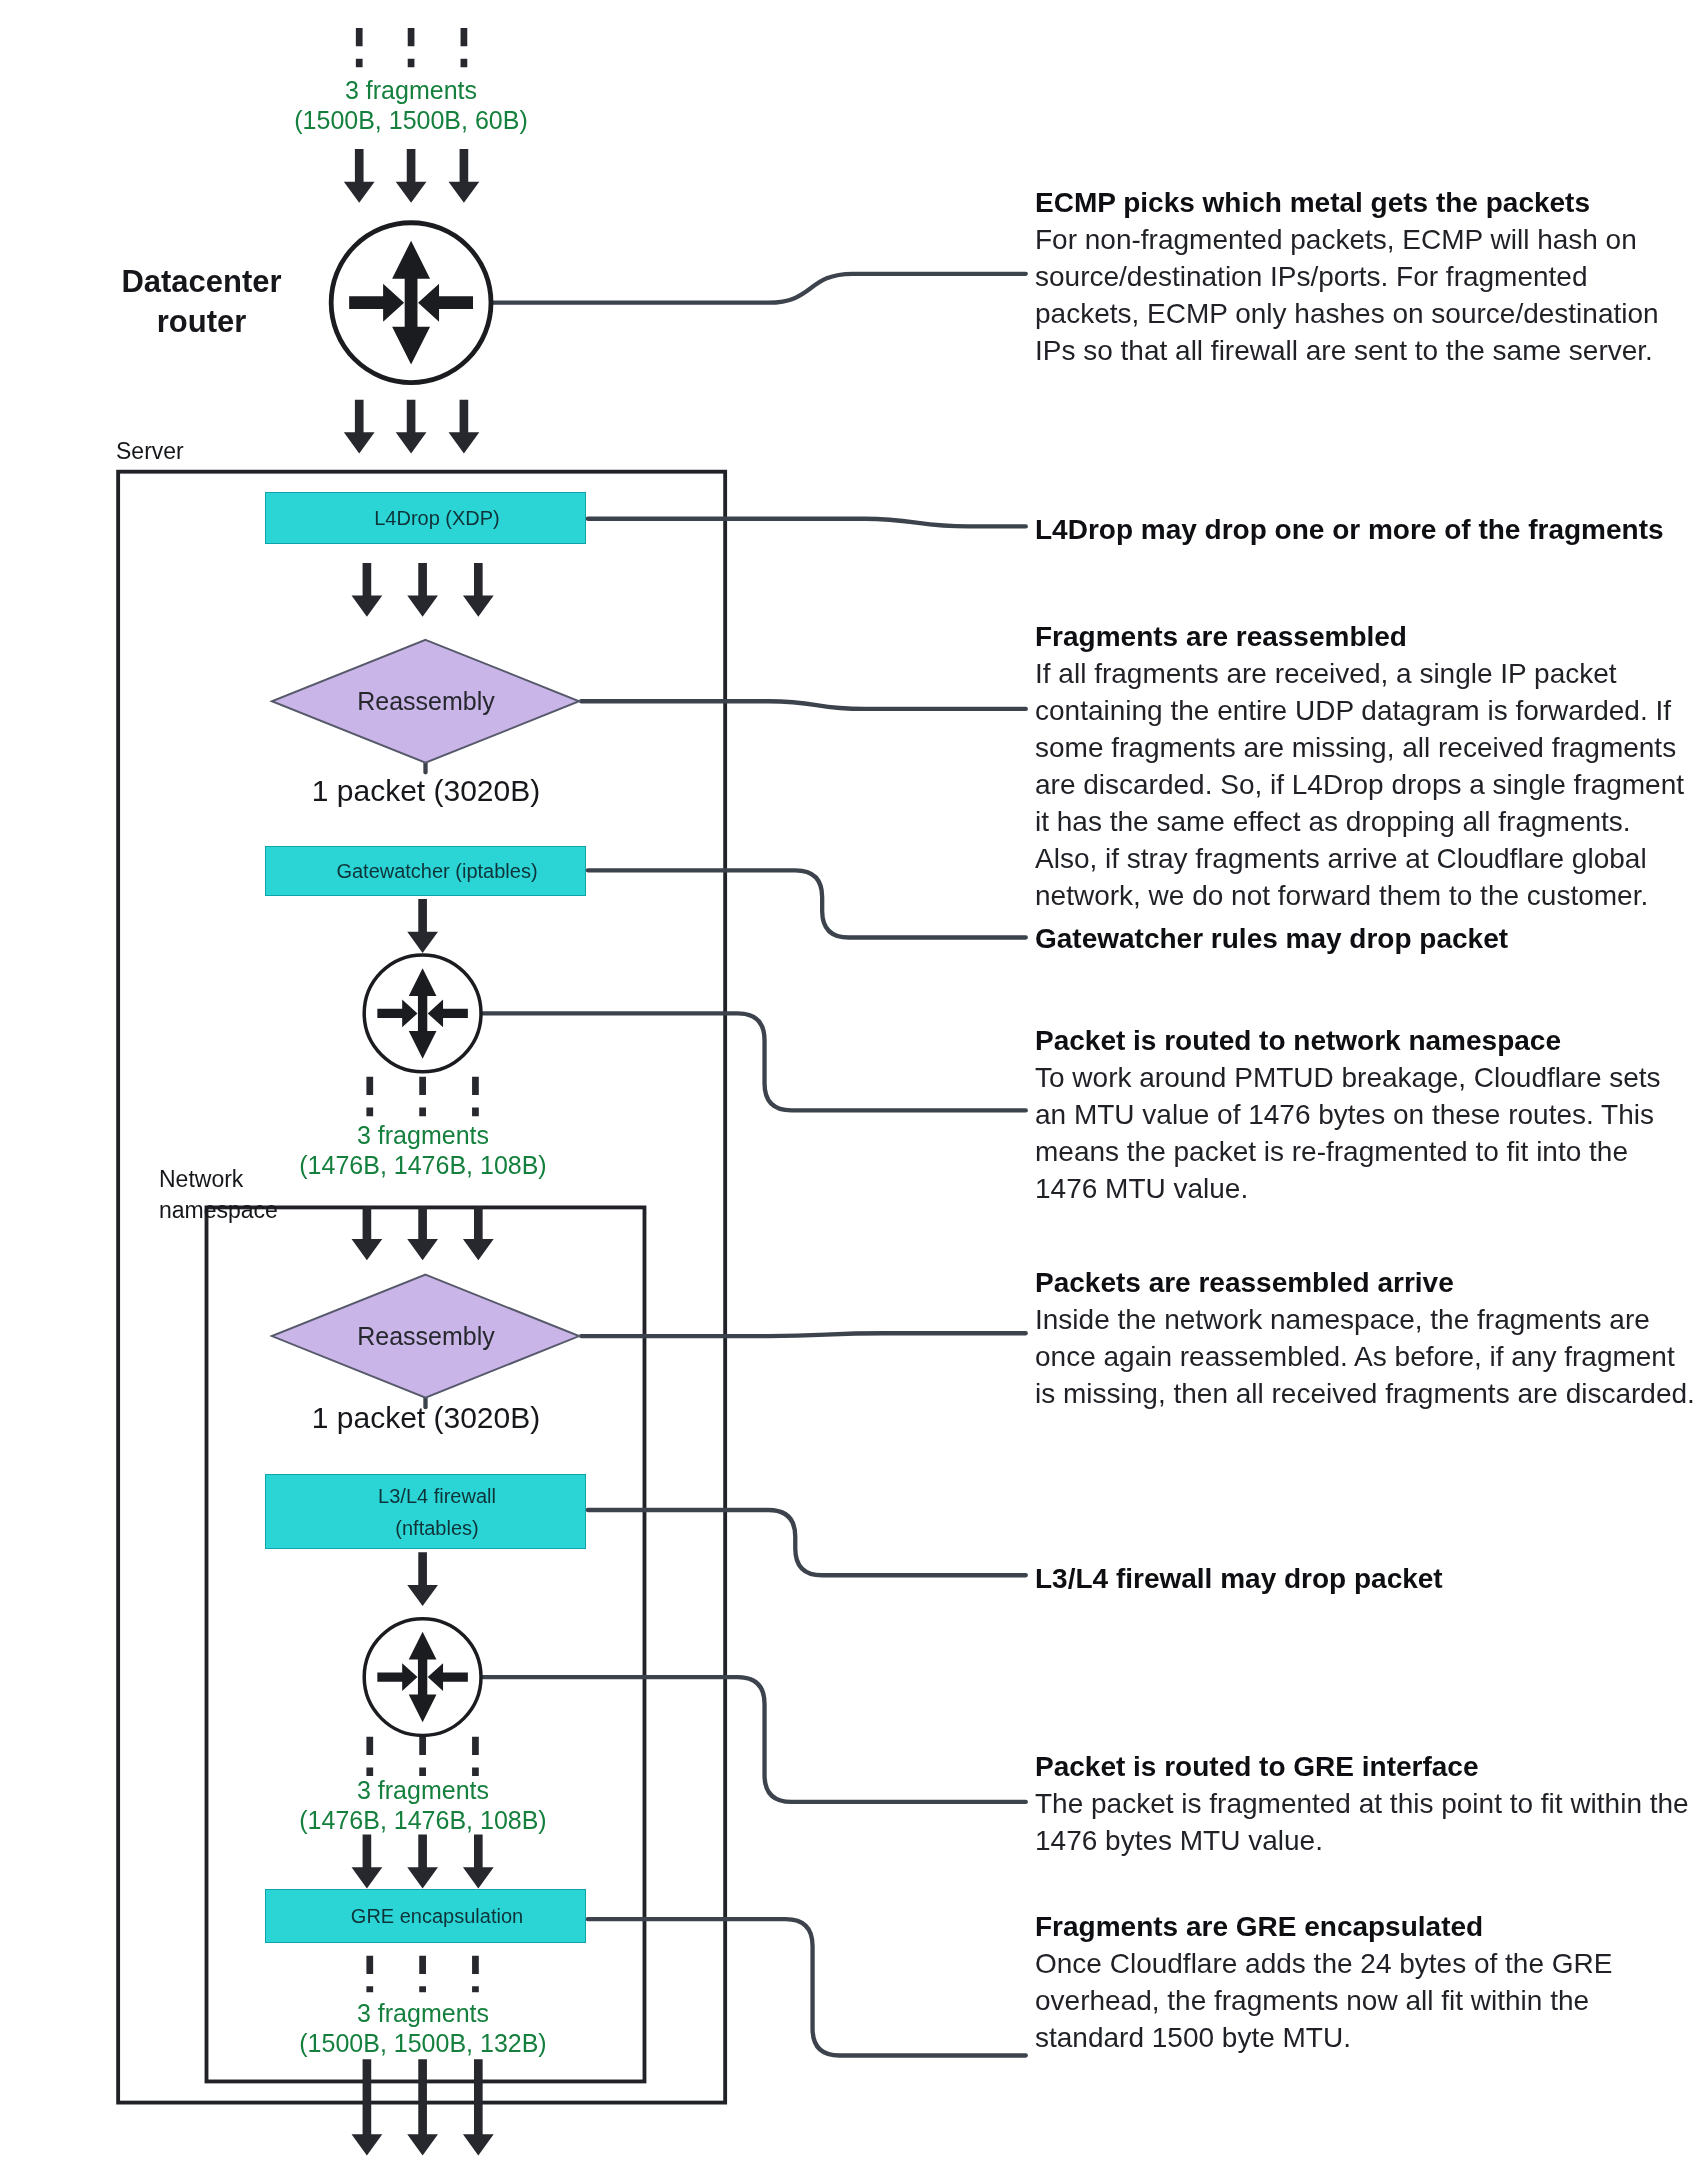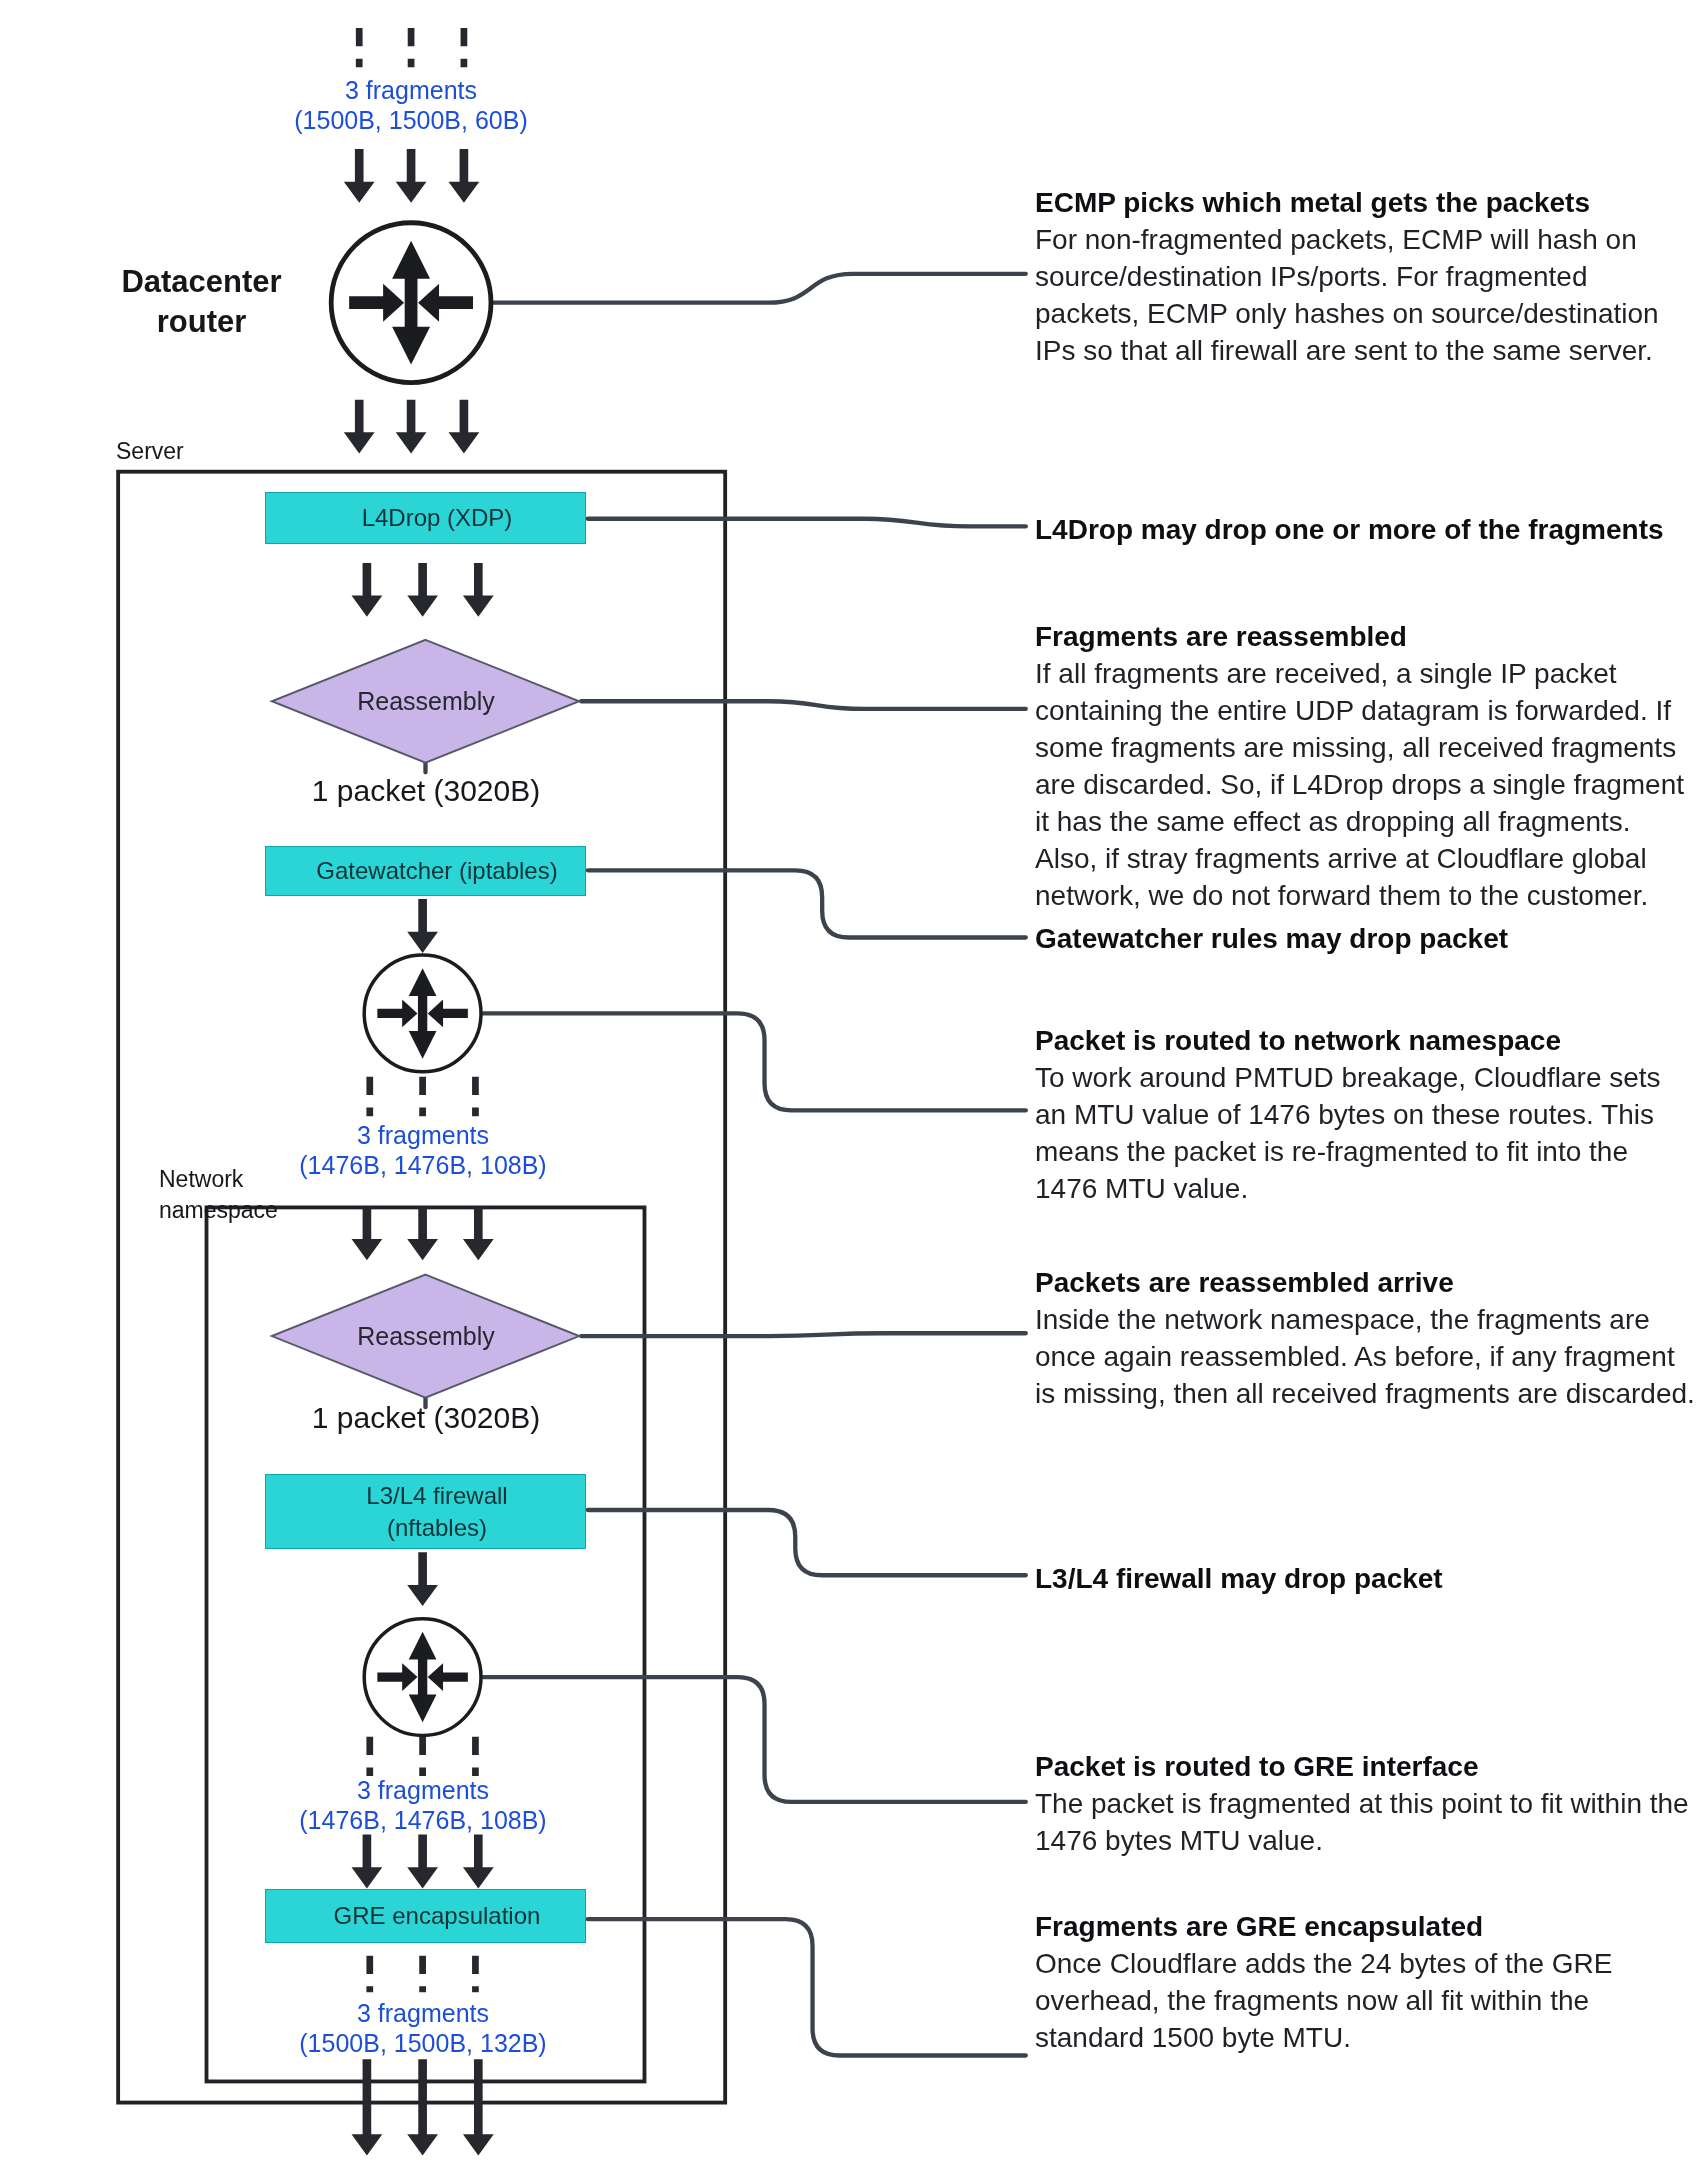--- a/index.html
+++ b/index.html
@@ -9,26 +9,26 @@
 
   .dash line { stroke:#26282e; stroke-width:7; stroke-dasharray:19 13; }
   .conn path, .conn line { stroke:#3d434d; stroke-width:4.5; fill:none; stroke-linecap:round; }
   .arr { fill:#26282e; }
 
   .abs { position:absolute; }
 
   .dc-label { left:110px; top:262px; width:183px; text-align:center; font-size:31px; line-height:40px; color:#15171b;font-weight:bold; }
   .container-label { font-size:23px; line-height:31px; color:#15171b; }
 
-  .frag { position:absolute; transform:translateX(-50%); text-align:center; font-size:25px; line-height:30px; color:#1d4ed8; white-space:nowrap; }
+  .frag { position:absolute; transform:translateX(-50%); text-align:center; font-size:25px; line-height:30px; color:#15803d; white-space:nowrap; }
   .packet { position:absolute; transform:translateX(-50%); font-size:30px; color:#15171b; white-space:nowrap; }
 
   .node-box { position:absolute; left:265px; width:321px; background:#2cd5d5; border:1.9px solid #11a3ab;
               display:flex; flex-direction:column; align-items:center; justify-content:center;
-              text-align:center; font-size:24px; line-height:32px; color:#0e3338;padding-left:23px; }
+              text-align:center; font-size:20px; line-height:32px; color:#0e3338;padding-left:23px; }
 
   .diamond-label { position:absolute; transform:translate(-50%,-50%); font-size:25px; color:#26282e; }
 
   .ann { position:absolute; left:1035px; width:663px; font-size:28px; line-height:37px; color:#1f2126; }
   .ann .ttl { font-weight:bold; color:#0e0f12; }
 </style>
 </head>
 <body>
 
 <div class="canvas">

